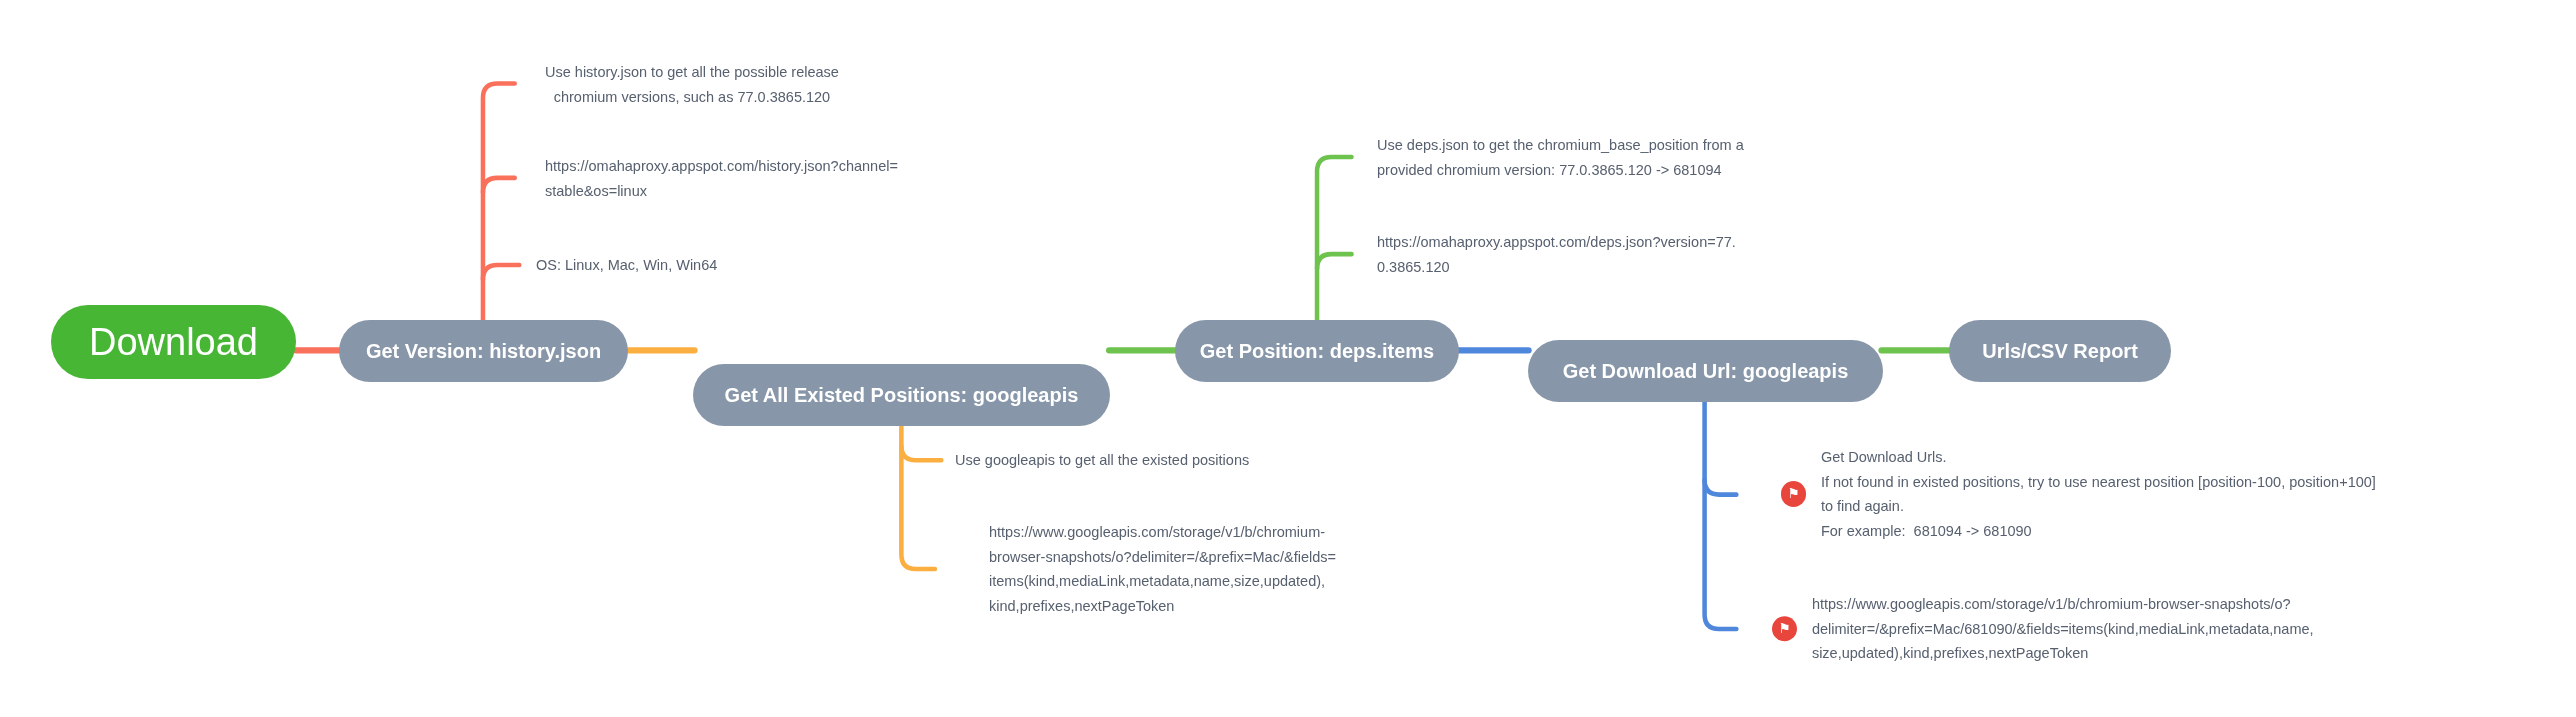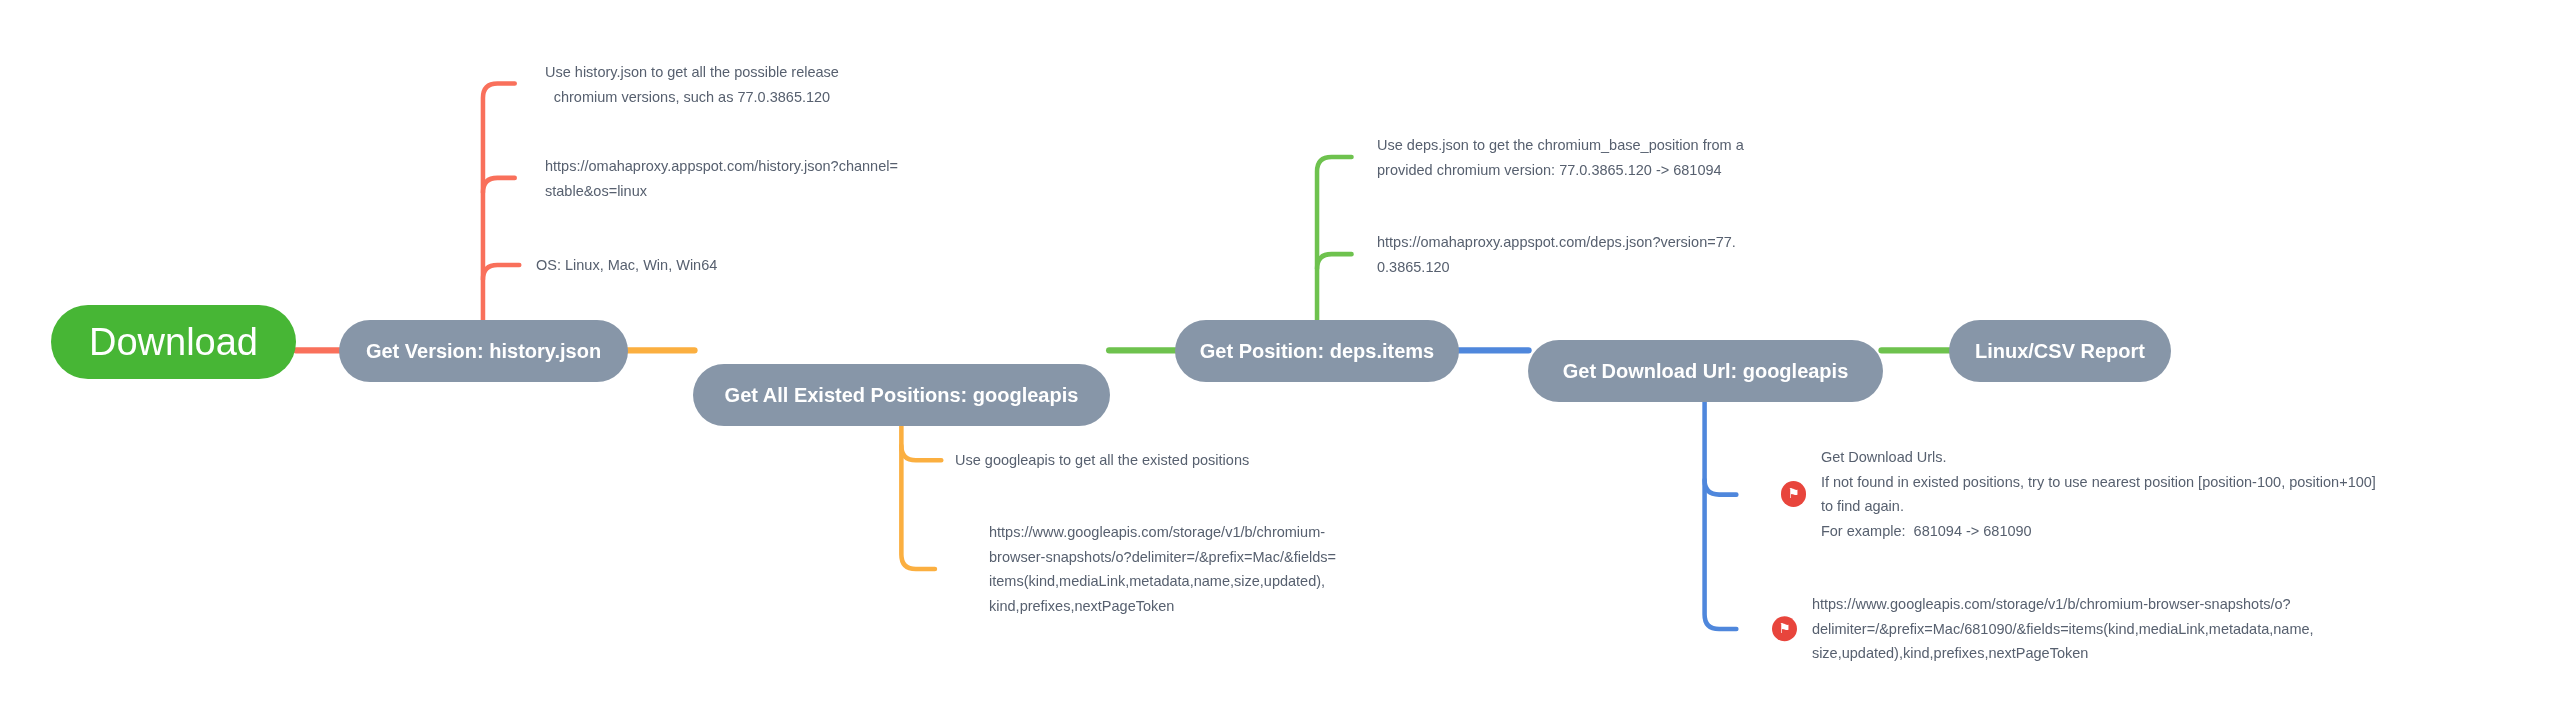--- a/index.html
+++ b/index.html
@@ -100,21 +100,21 @@
 
   <div class="node" style="left:1175px;width:284px;">
     <span>Get Position: deps.items</span>
   </div>
 
   <div class="node" style="left:1528px;width:355px;margin-top:20px;">
     <span>Get Download Url: googleapis</span>
   </div>
 
   <div class="node" style="left:1949px;width:222px;">
-    <span>Linux/CSV Report</span>
+    <span>Urls/CSV Report</span>
   </div>
 
   <div class="annotation" style="left:545px;top:84px;text-align:center;">
     <span>Use history.json to get all the possible release
 chromium versions, such as 77.0.3865.120</span>
   </div>
   <div class="annotation" style="left:545px;top:178px;">
     <span>https://omahaproxy.appspot.com/history.json?channel=
 stable&amp;os=linux</span>
   </div>

